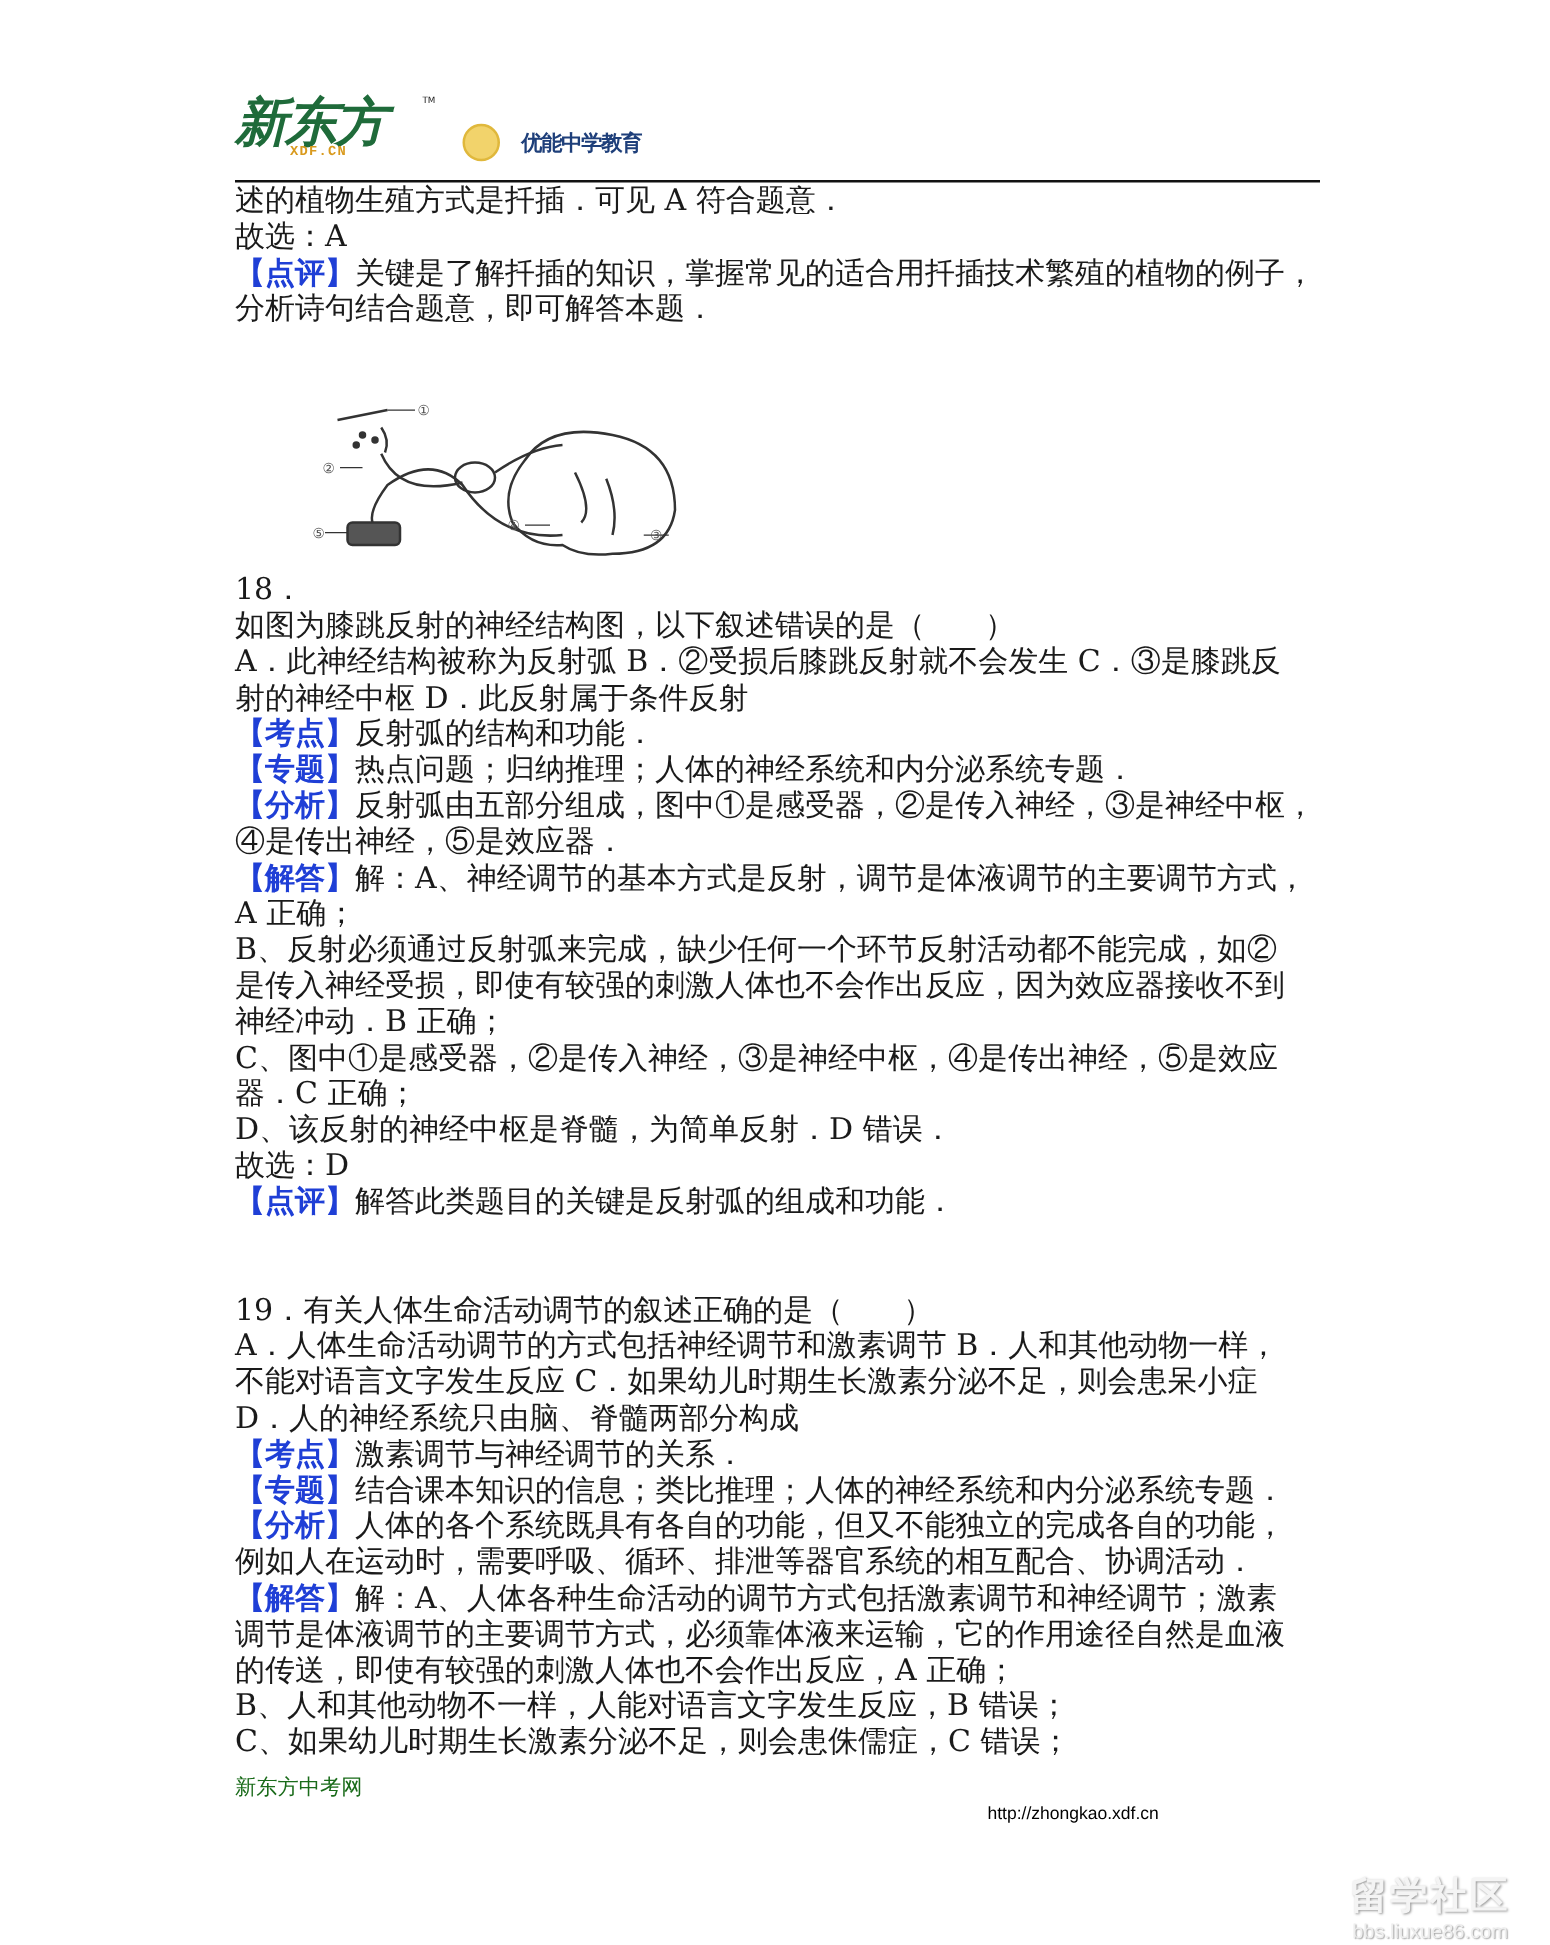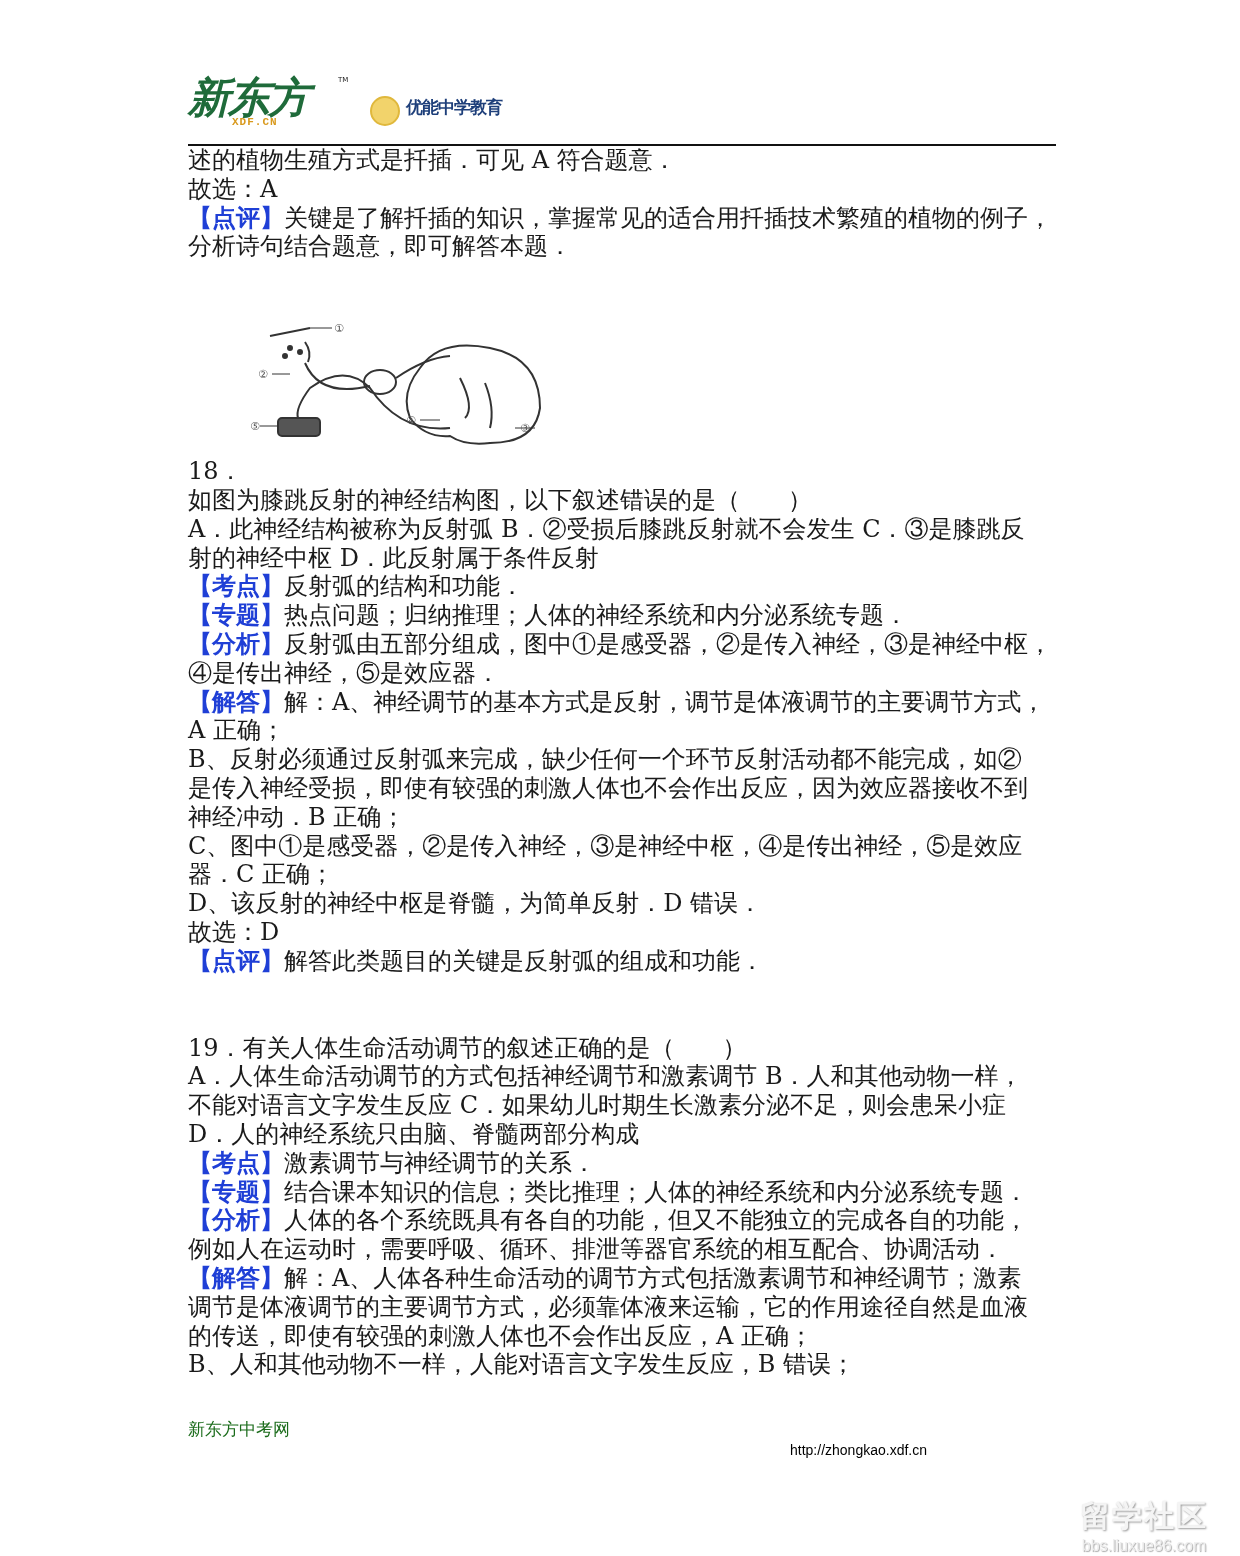--- a/index.html
+++ b/index.html
@@ -6,21 +6,21 @@
   body { width: 1240px; height: 1556px; position: relative; overflow: hidden;
          font-family: "DejaVu Serif", "Liberation Serif", serif; color: #1a1a1a; }
 
   .header { position: absolute; left: 188px; top: 72px; width: 868px; height: 72px; }
   .logo-xdf { position: absolute; left: 0; top: 4px; width: 165px; height: 62px; }
   .logo-xdf .cn { font-family: "DejaVu Sans", sans-serif; font-weight: bold; font-style: italic;
                   font-size: 42px; color: #1f6b3a; letter-spacing: -2px; line-height: 44px; }
   .logo-xdf .en { position: absolute; left: 44px; top: 40px; font-family: Liberation Mono, monospace;
                   font-weight: bold; font-size: 11px; color: #d99a1e; letter-spacing: 1px; }
   .logo-xdf .tm { position: absolute; left: 150px; top: 0; font-size: 7px; font-family: "DejaVu Sans", sans-serif; }
-  .logo-yn { position: absolute; left: 182px; top: 24px; height: 36px; display: flex; align-items: flex-start; }
+  .logo-yn { position: absolute; left: 182px; top: 24px; height: 36px; display: flex; align-items: center; gap: 11px; }
   .logo-yn .disc { width: 30px; height: 30px; border-radius: 50%; background: #f2d36b;
                    border: 2px solid #e0b83c; box-sizing: border-box; }
   .logo-yn .txt { margin-left: 6px; font-family: "DejaVu Sans", sans-serif; font-weight: bold;
                   font-size: 17px; color: #1e3f7a; letter-spacing: -1px; }
   .rule { position: absolute; left: 188px; top: 144px; width: 868px; height: 2px; background: #111; }
 
   .content { position: absolute; left: 188px; top: 146px; width: 868px; }
   .line { font-size: 24px; line-height: 28.8px; white-space: nowrap; }
   .label { color: #1f3fd6; font-weight: bold; font-family: "DejaVu Sans", sans-serif; }
 
@@ -124,20 +124,21 @@
   <div class="line">不能对语言文字发生反应 C．如果幼儿时期生长激素分泌不足，则会患呆小症</div>
   <div class="line">D．人的神经系统只由脑、脊髓两部分构成</div>
   <div class="line"><span class="label">【考点】</span><span>激素调节与神经调节的关系．</span></div>
   <div class="line"><span class="label">【专题】</span><span>结合课本知识的信息；类比推理；人体的神经系统和内分泌系统专题．</span></div>
   <div class="line"><span class="label">【分析】</span><span>人体的各个系统既具有各自的功能，但又不能独立的完成各自的功能，</span></div>
   <div class="line">例如人在运动时，需要呼吸、循环、排泄等器官系统的相互配合、协调活动．</div>
   <div class="line"><span class="label">【解答】</span><span>解：A、人体各种生命活动的调节方式包括激素调节和神经调节；激素</span></div>
   <div class="line">调节是体液调节的主要调节方式，必须靠体液来运输，它的作用途径自然是血液</div>
   <div class="line">的传送，即使有较强的刺激人体也不会作出反应，A 正确；</div>
   <div class="line">B、人和其他动物不一样，人能对语言文字发生反应，B 错误；</div>
+  <div class="line">C、如果幼儿时期生长激素分泌不足，则会患侏儒症，C 错误；</div>
 </div>
 
 <div class="footer-left">新东方中考网</div>
 <div class="footer-right">http://zhongkao.xdf.cn</div>
 
 <div class="wm-bottom">
   <div class="big">留学社区</div>
   <div class="small">bbs.liuxue86.com</div>
 </div>
 

